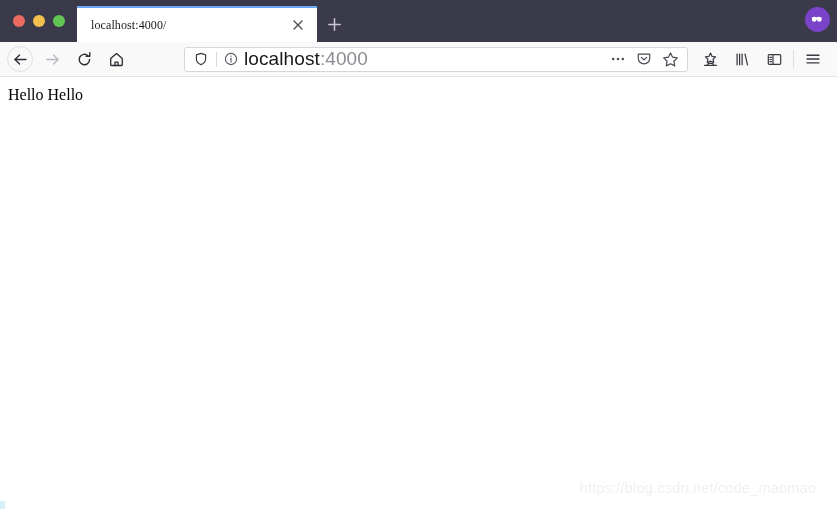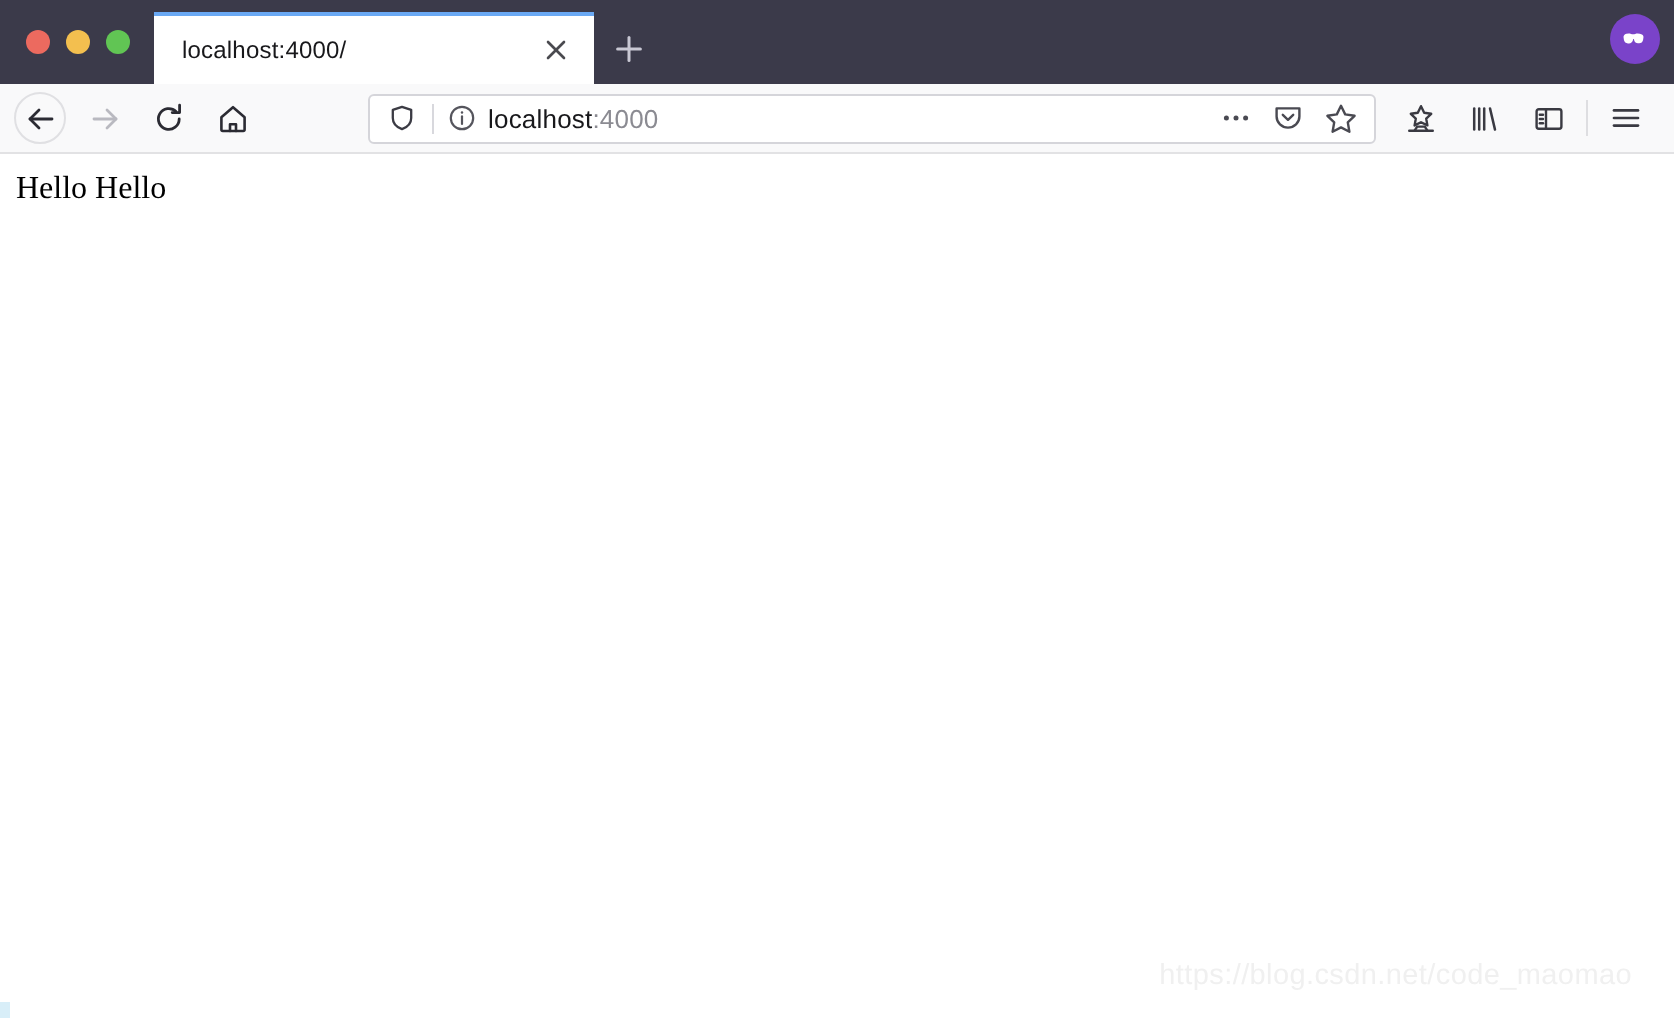--- a/index.html
+++ b/index.html
@@ -57,29 +57,30 @@
   .tabstrip {
     display: flex;
     align-items: flex-end;
     height: 42px;
     flex: 1 1 auto;
     min-width: 0;
   }
 
   .tab {
     position: relative;
-    width: 220px;
+    width: 240px;
     height: 36px;
     background: #ffffff;
     display: flex;
     align-items: center;
     padding: 0 10px 0 14px;
     box-sizing: border-box;
     border-top: 2px solid #6aa9f4;
     flex: 0 0 auto;
+    font-family: Liberation Serif, serif;
   }
   .tab-title {
     flex: 1 1 auto;
     font-size: 12px;
     color: #18181b;
     white-space: nowrap;
     overflow: hidden;
     text-overflow: ellipsis;
     letter-spacing: 0.1px;
   }
@@ -194,21 +195,21 @@
     height: 18px;
     display: flex;
     align-items: center;
     justify-content: center;
     color: #55555d;
     flex: 0 0 auto;
     margin-right: 4px;
   }
   .url-text {
     flex: 1 1 auto;
-    font-size: 13px;
+    font-size: 19px;
     color: #8b8b92;
     white-space: nowrap;
     overflow: hidden;
     text-overflow: ellipsis;
     letter-spacing: 0.1px;
   }
   .url-text .host { color: #18181b; }
   .url-actions {
     display: flex;
     align-items: center;

